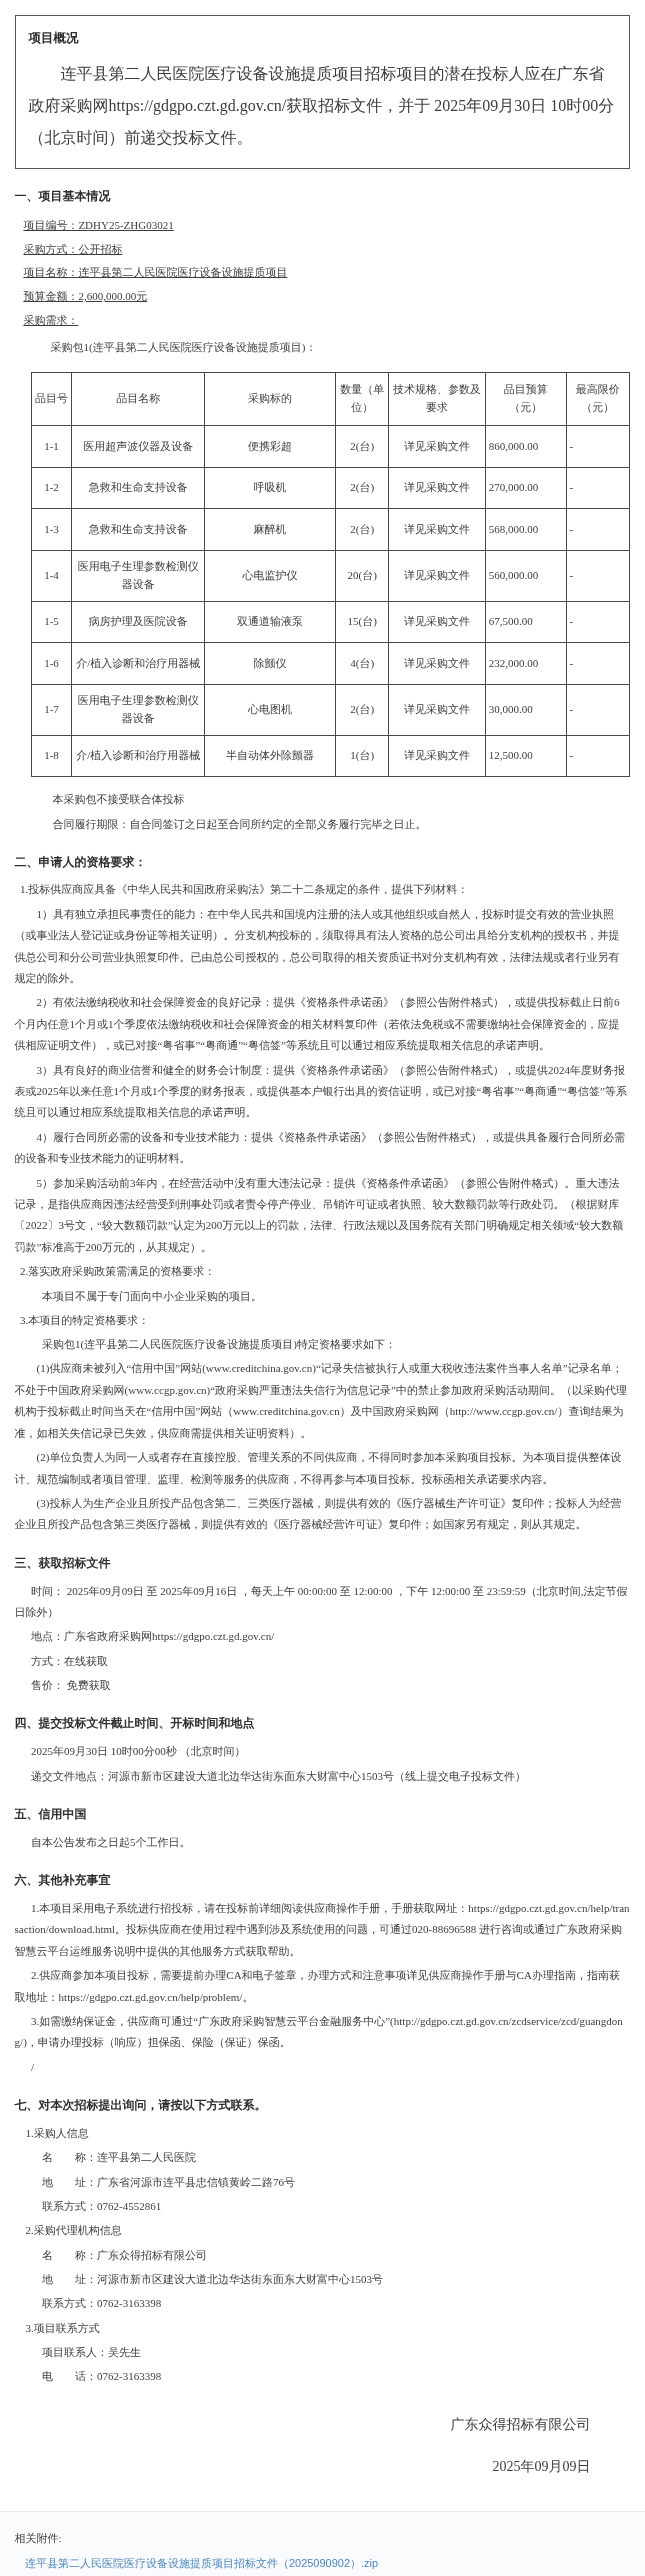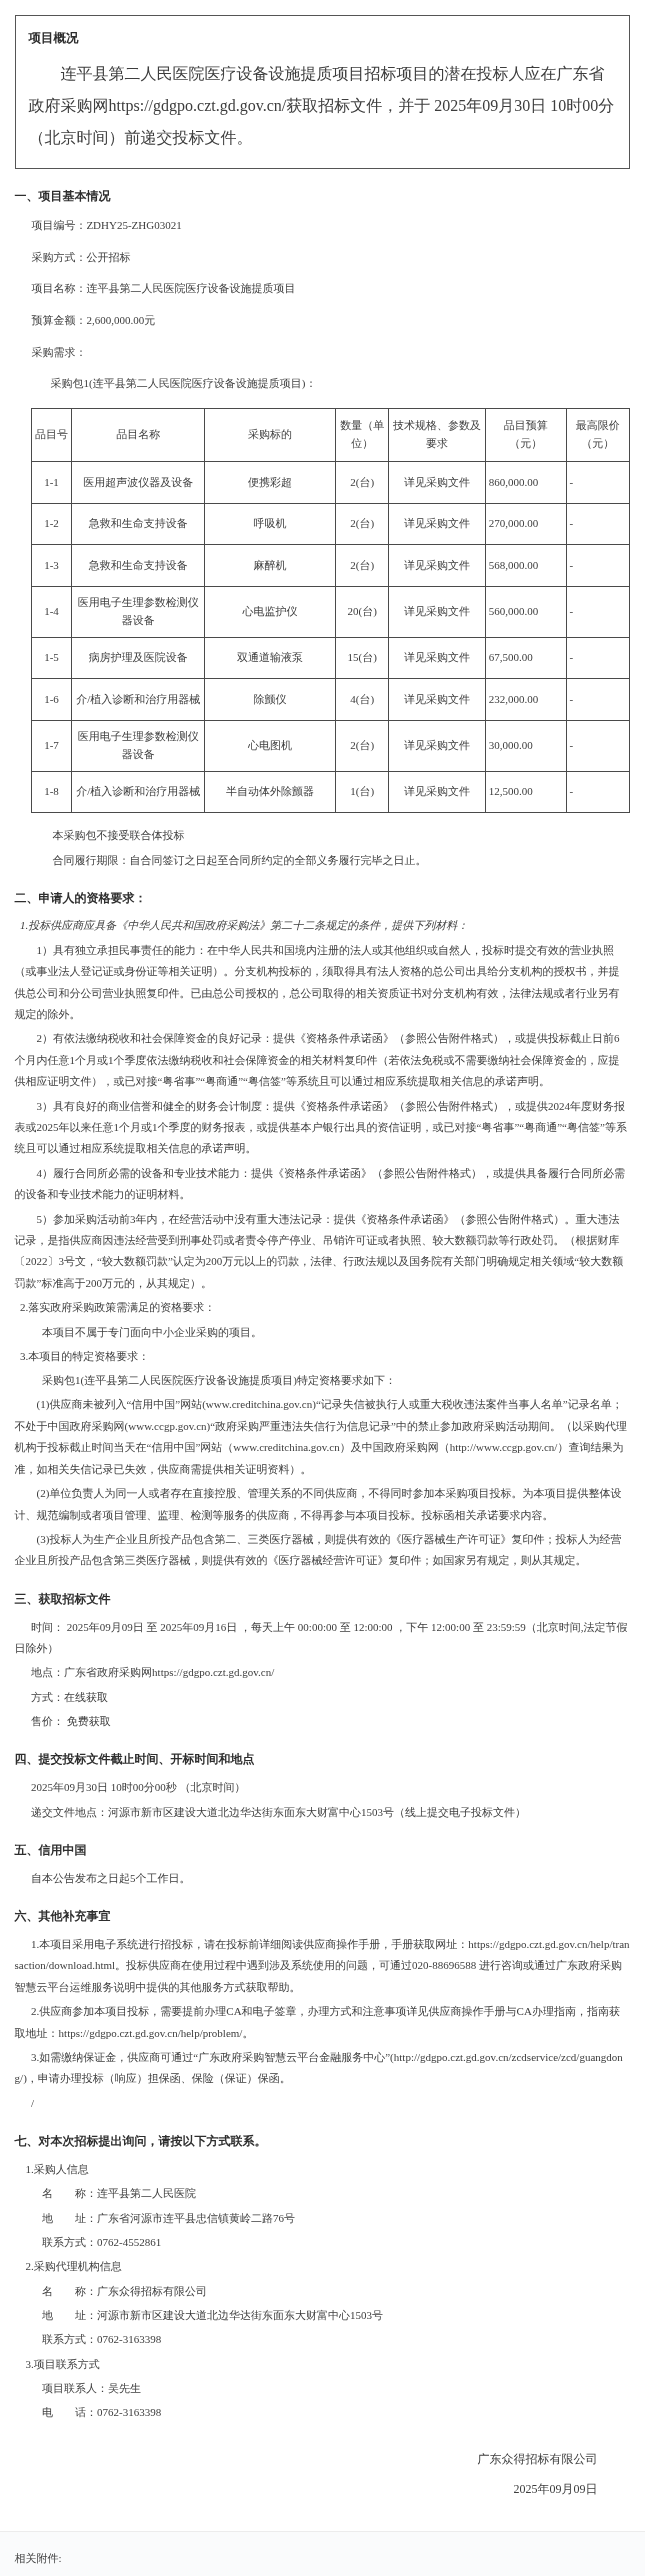--- a/index.html
+++ b/index.html
@@ -14,21 +14,21 @@
   }
   .overview-title{font-size:12.5px; font-weight:bold; color:#2e2e2e; margin:4.4px 0 10.3px 0;}
   .overview-text{font-size:16px; line-height:2.0; text-indent:2em; margin:0; word-break:break-all;}
   
   .sec-heading{
     font-size:12px; font-weight:bold; color:#2e2e2e;
     margin:19px 0 8.8px 0;
   }
   
   .info-lines{padding-left:8.8px;}
-  .info-lines p{font-size:11px; line-height:2.15; margin:8px;}
+  .info-lines p{font-size:11px; line-height:2.15; margin:0;text-decoration:underline;}
   .pkg-line{font-size:11px; line-height:2.15; margin:4px; padding-left:32px;}
   .pkg-budget-line{font-size:11px; line-height:2.15; margin:0 0 7.3px 0; padding-left:38px;}
   .para-block p{font-size:11px; line-height:1.95; margin:2.9px 0; word-break:break-all;}
   .note-lines{padding-left:38px; margin-top:10.3px;}
   .note-lines p{font-size:11px; line-height:2.0; margin:2.9px 0;}
   
   .proc-table{
     border-collapse:collapse; margin:11.7px 0 4.4px 16px; width:599px;
     font-size:11px; color:#3d3d3d;
   }
@@ -41,21 +41,21 @@
   .proc-table .col-no{width:41px;}
   .proc-table .col-name{width:133px;}
   .proc-table .col-target{width:132px;}
   .proc-table .col-qty{width:53px;}
   .proc-table .col-spec{width:97px;}
   .proc-table .col-budget{width:81px;}
   .proc-table .col-limit{width:63px;}
   .proc-table td.num{text-align:left; padding-right:8.8px;}
   
   .signature{ text-align:right; padding-right:29px; margin-top:22px;}
-  .signature p{font-size:12px; line-height:2.2; margin:4px;}
+  .signature p{font-size:14px; line-height:2.2; margin:11px;}
   
   .attachments{
     margin:29px -14.6px 0 -14.6px; padding:19px 14.6px 13px 14.6px;
     background:#fafbfc; border-top:0.7px solid #ececec;
   }
   .attachments-label{font-size:11px; color:#444; margin:0 0 4.4px 0;}
   .attachment-list{padding-left:10.3px;}
   .attachment-list a{
     display:block; font-size:11px; line-height:2.2; text-decoration:none;
     font-family:"Liberation Sans","DejaVu Sans",sans-serif;
@@ -190,21 +190,21 @@
 
   <div class="note-lines">
 
   <p>本采购包不接受联合体投标</p>
       <p>合同履行期限：自合同签订之日起至合同所约定的全部义务履行完毕之日止。</p>
     </div>
 
   <h3 class="sec-heading">二、申请人的资格要求：</h3>
   <div class="para-block">
 
-  <p style="text-indent: 0.5em; font-style: italic;">1.投标供应商应具备《中华人民共和国政府采购法》第二十二条规定的条件，提供下列材料：</p>
+  <p style="text-indent: 0.5em;">1.投标供应商应具备《中华人民共和国政府采购法》第二十二条规定的条件，提供下列材料：</p>
       <p style="text-indent: 2em;">1）具有独立承担民事责任的能力：在中华人民共和国境内注册的法人或其他组织或自然人，投标时提交有效的营业执照（或事业法人登记证或身份证等相关证明）。分支机构投标的，须取得具有法人资格的总公司出具给分支机构的授权书，并提供总公司和分公司营业执照复印件。已由总公司授权的，总公司取得的相关资质证书对分支机构有效，法律法规或者行业另有规定的除外。</p>
       <p style="text-indent: 2em;">2）有依法缴纳税收和社会保障资金的良好记录：提供《资格条件承诺函》（参照公告附件格式），或提供投标截止日前6个月内任意1个月或1个季度依法缴纳税收和社会保障资金的相关材料复印件（若依法免税或不需要缴纳社会保障资金的，应提供相应证明文件），或已对接“粤省事”“粤商通”“粤信签”等系统且可以通过相应系统提取相关信息的承诺声明。</p>
       <p style="text-indent: 2em;">3）具有良好的商业信誉和健全的财务会计制度：提供《资格条件承诺函》（参照公告附件格式），或提供2024年度财务报表或2025年以来任意1个月或1个季度的财务报表，或提供基本户银行出具的资信证明，或已对接“粤省事”“粤商通”“粤信签”等系统且可以通过相应系统提取相关信息的承诺声明。</p>
       <p style="text-indent: 2em;">4）履行合同所必需的设备和专业技术能力：提供《资格条件承诺函》（参照公告附件格式），或提供具备履行合同所必需的设备和专业技术能力的证明材料。</p>
       <p style="text-indent: 2em;">5）参加采购活动前3年内，在经营活动中没有重大违法记录：提供《资格条件承诺函》（参照公告附件格式）。重大违法记录，是指供应商因违法经营受到刑事处罚或者责令停产停业、吊销许可证或者执照、较大数额罚款等行政处罚。（根据财库〔2022〕3号文，“较大数额罚款”认定为200万元以上的罚款，法律、行政法规以及国务院有关部门明确规定相关领域“较大数额罚款”标准高于200万元的，从其规定）。</p>
       <p style="text-indent: 0.5em;">2.落实政府采购政策需满足的资格要求：</p>
       <p style="text-indent: 2.5em;">本项目不属于专门面向中小企业采购的项目。</p>
       <p style="text-indent: 0.5em;">3.本项目的特定资格要求：</p>
       <p style="text-indent: 2.5em;">采购包1(连平县第二人民医院医疗设备设施提质项目)特定资格要求如下：</p>
       <p style="text-indent: 2em;">(1)供应商未被列入“信用中国”网站(www.creditchina.gov.cn)“记录失信被执行人或重大税收违法案件当事人名单”记录名单；不处于中国政府采购网(www.ccgp.gov.cn)“政府采购严重违法失信行为信息记录”中的禁止参加政府采购活动期间。（以采购代理机构于投标截止时间当天在“信用中国”网站（www.creditchina.gov.cn）及中国政府采购网（http://www.ccgp.gov.cn/）查询结果为准，如相关失信记录已失效，供应商需提供相关证明资料）。</p>

